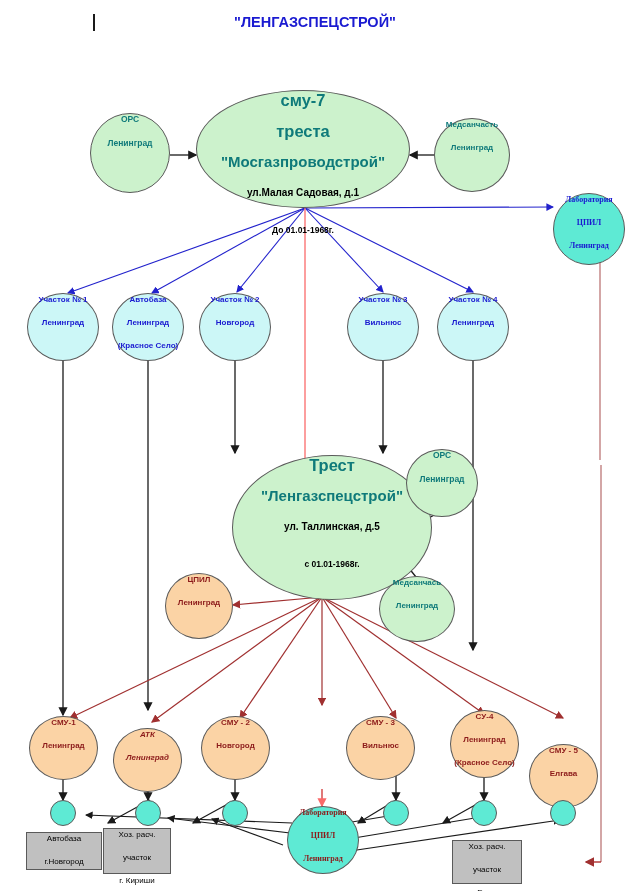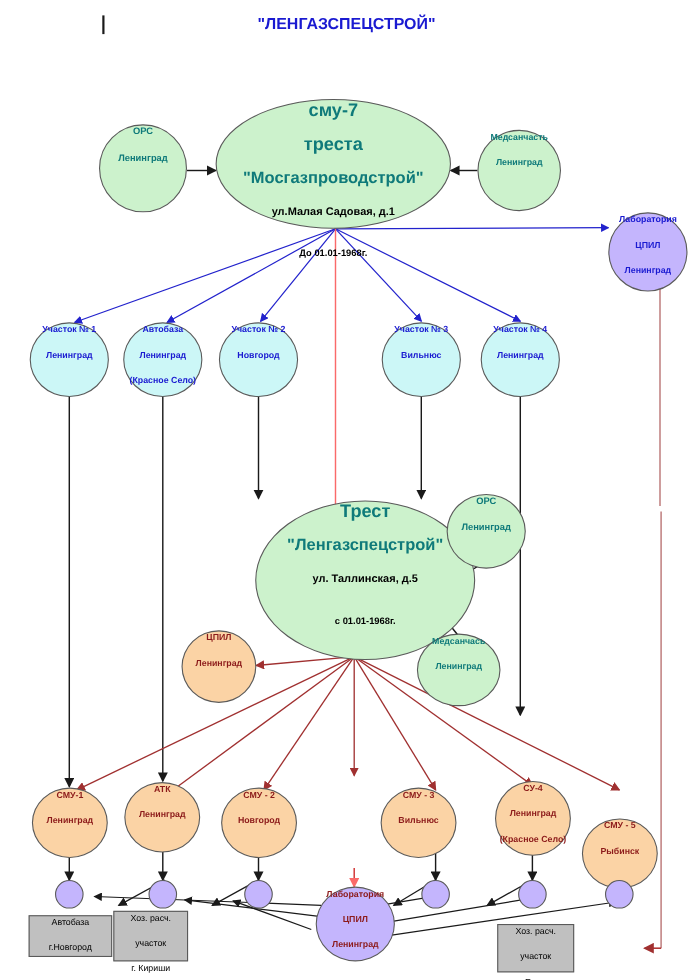--- a/index.html
+++ b/index.html
@@ -7,21 +7,21 @@
   #page{position:relative;width:630px;height:891px;background:#ffffff;overflow:hidden;}
   #svg-layer{position:absolute;left:0;top:0;width:630px;height:891px;}
 
   .node{position:absolute;display:flex;flex-direction:column;align-items:center;
         justify-content:flex-start;text-align:center;box-sizing:border-box;gap:12px;}
   .ell{border:1px solid #5a5a5a;border-radius:50%;}
 
   .n-green{background:#ccf2cc;}
   .n-blue{background:#ccf7f7;}
   .n-orange{background:#fbd3a5;}
-  .n-yellow{background:#c4b5fd;}
+  .n-yellow{background:#5eead4;font-family:Liberation Serif, serif;}
   .n-gray{background:#c0c0c0;border:1px solid #5a5a5a;border-radius:0;}
 
   .t-teal{color:#0f7a7a;}
   .t-blue{color:#1a1ad1;}
   .t-dred{color:#8c1a1a;}
   .t-black{color:#000000;}
 
   .title{position:absolute;left:0;top:14px;width:630px;text-align:center;
          color:#1a1ad1;font-size:14.5px;font-weight:bold;line-height:17.5px;}
 
@@ -212,21 +212,21 @@
   <div class="node ell n-orange" style="left:165px;top:573px;width:68px;height:66px;">
     <div class="sm t-dred">ЦПИЛ</div>
     <div class="sm t-dred">Ленинград</div>
   </div>
 
   <div class="node ell n-orange" style="left:29px;top:716px;width:69px;height:64px;">
     <div class="sm t-dred">СМУ-1</div>
     <div class="sm t-dred">Ленинград</div>
   </div>
 
-  <div class="node ell n-orange" style="left:113px;top:711px;width:69px;height:64px;">
+  <div class="node ell n-orange" style="left:113px;top:728px;width:69px;height:64px;font-style:italic;">
     <div class="sm t-dred">АТК</div>
     <div class="sm t-dred">Ленинград</div>
   </div>
 
   <div class="node ell n-orange" style="left:201px;top:716px;width:69px;height:64px;">
     <div class="sm t-dred">СМУ - 2</div>
     <div class="sm t-dred">Новгород</div>
   </div>
 
   <div class="node ell n-orange" style="left:346px;top:716px;width:69px;height:64px;">
@@ -235,21 +235,21 @@
   </div>
 
   <div class="node ell n-orange" style="left:450px;top:710px;width:69px;height:68px;">
     <div class="sm t-dred">СУ-4</div>
     <div class="sm t-dred">Ленинград</div>
     <div class="sm t-dred">(Красное Село)</div>
   </div>
 
   <div class="node ell n-orange" style="left:529px;top:744px;width:69px;height:64px;">
     <div class="sm t-dred">СМУ - 5</div>
-    <div class="sm t-dred">Рыбинск</div>
+    <div class="sm t-dred">Елгава</div>
   </div>
 
   <div class="node ell n-yellow" style="left:287px;top:806px;width:72px;height:68px;">
     <div class="sm t-dred">Лаборатория</div>
     <div class="sm t-dred">ЦПИЛ</div>
     <div class="sm t-dred">Ленинград</div>
   </div>
 
   <div class="node ell n-yellow" style="left:50px;top:800px;width:26px;height:26px;"></div>
   <div class="node ell n-yellow" style="left:135px;top:800px;width:26px;height:26px;"></div>

